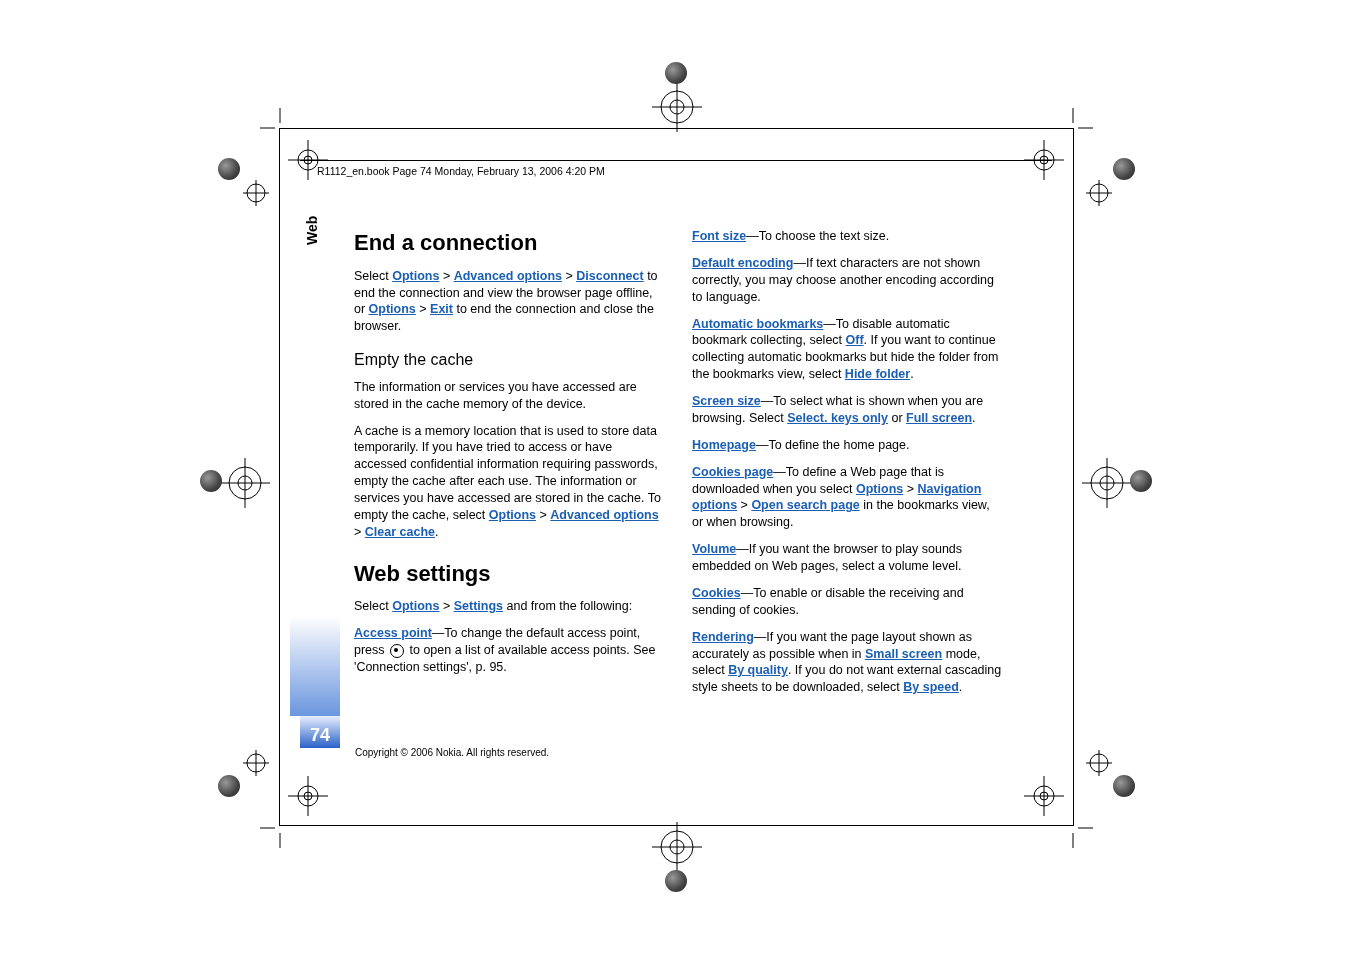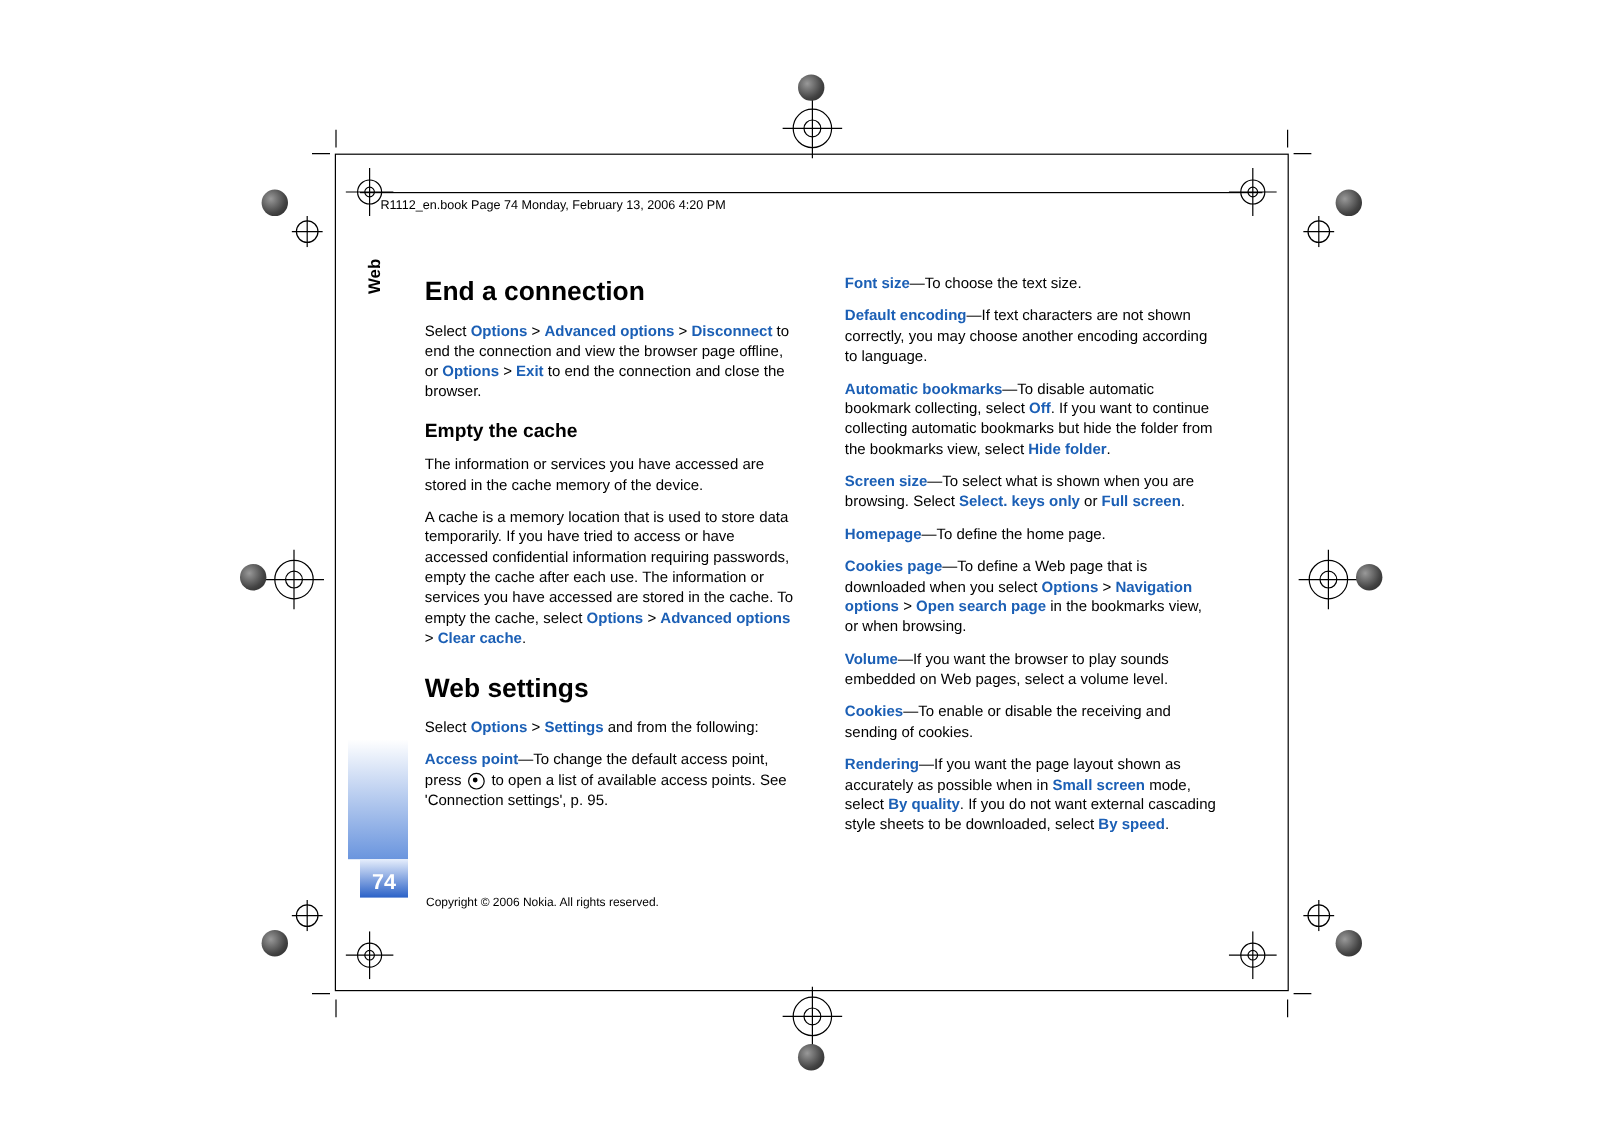--- a/index.html
+++ b/index.html
@@ -35,21 +35,21 @@
     font-size: 10.5px;
     color: #000;
     padding-left: 17px;
   }
   .page-body {
     position: absolute;
     left: 300px;
     top: 228px;
     width: 752px;
     display: flex;
-    gap: 40px;
+    gap: 28px;
   }
   .side-tab {
     position: absolute;
     left: 304px;
     top: 245px;
     font-size: 14px;
     font-weight: 600;
     transform: rotate(-90deg);
     transform-origin: left top;
   }
@@ -64,27 +64,28 @@
     font-weight: 700;
     margin: 0 0 10px 0;
   }
   h2.big {
     font-size: 22px;
     font-weight: 700;
     margin: 18px 0 10px 0;
   }
   h3 {
     font-size: 16px;
-    font-weight: 700;
+    font-weight: 400;
     margin: 14px 0 8px 0;
   }
   p { margin: 0 0 10px 0; }
   .bold-blue {
     color: #1b5fb5;
     font-weight: 700;
+    text-decoration: underline;
   }
   .gt { color: #000; }
   .page-number-box {
     position: absolute;
     left: 300px;
     top: 716px;
     width: 40px;
     height: 32px;
     background: linear-gradient(to bottom, #e6eefc 0%, #2a61c7 100%);
     color: #fff;

